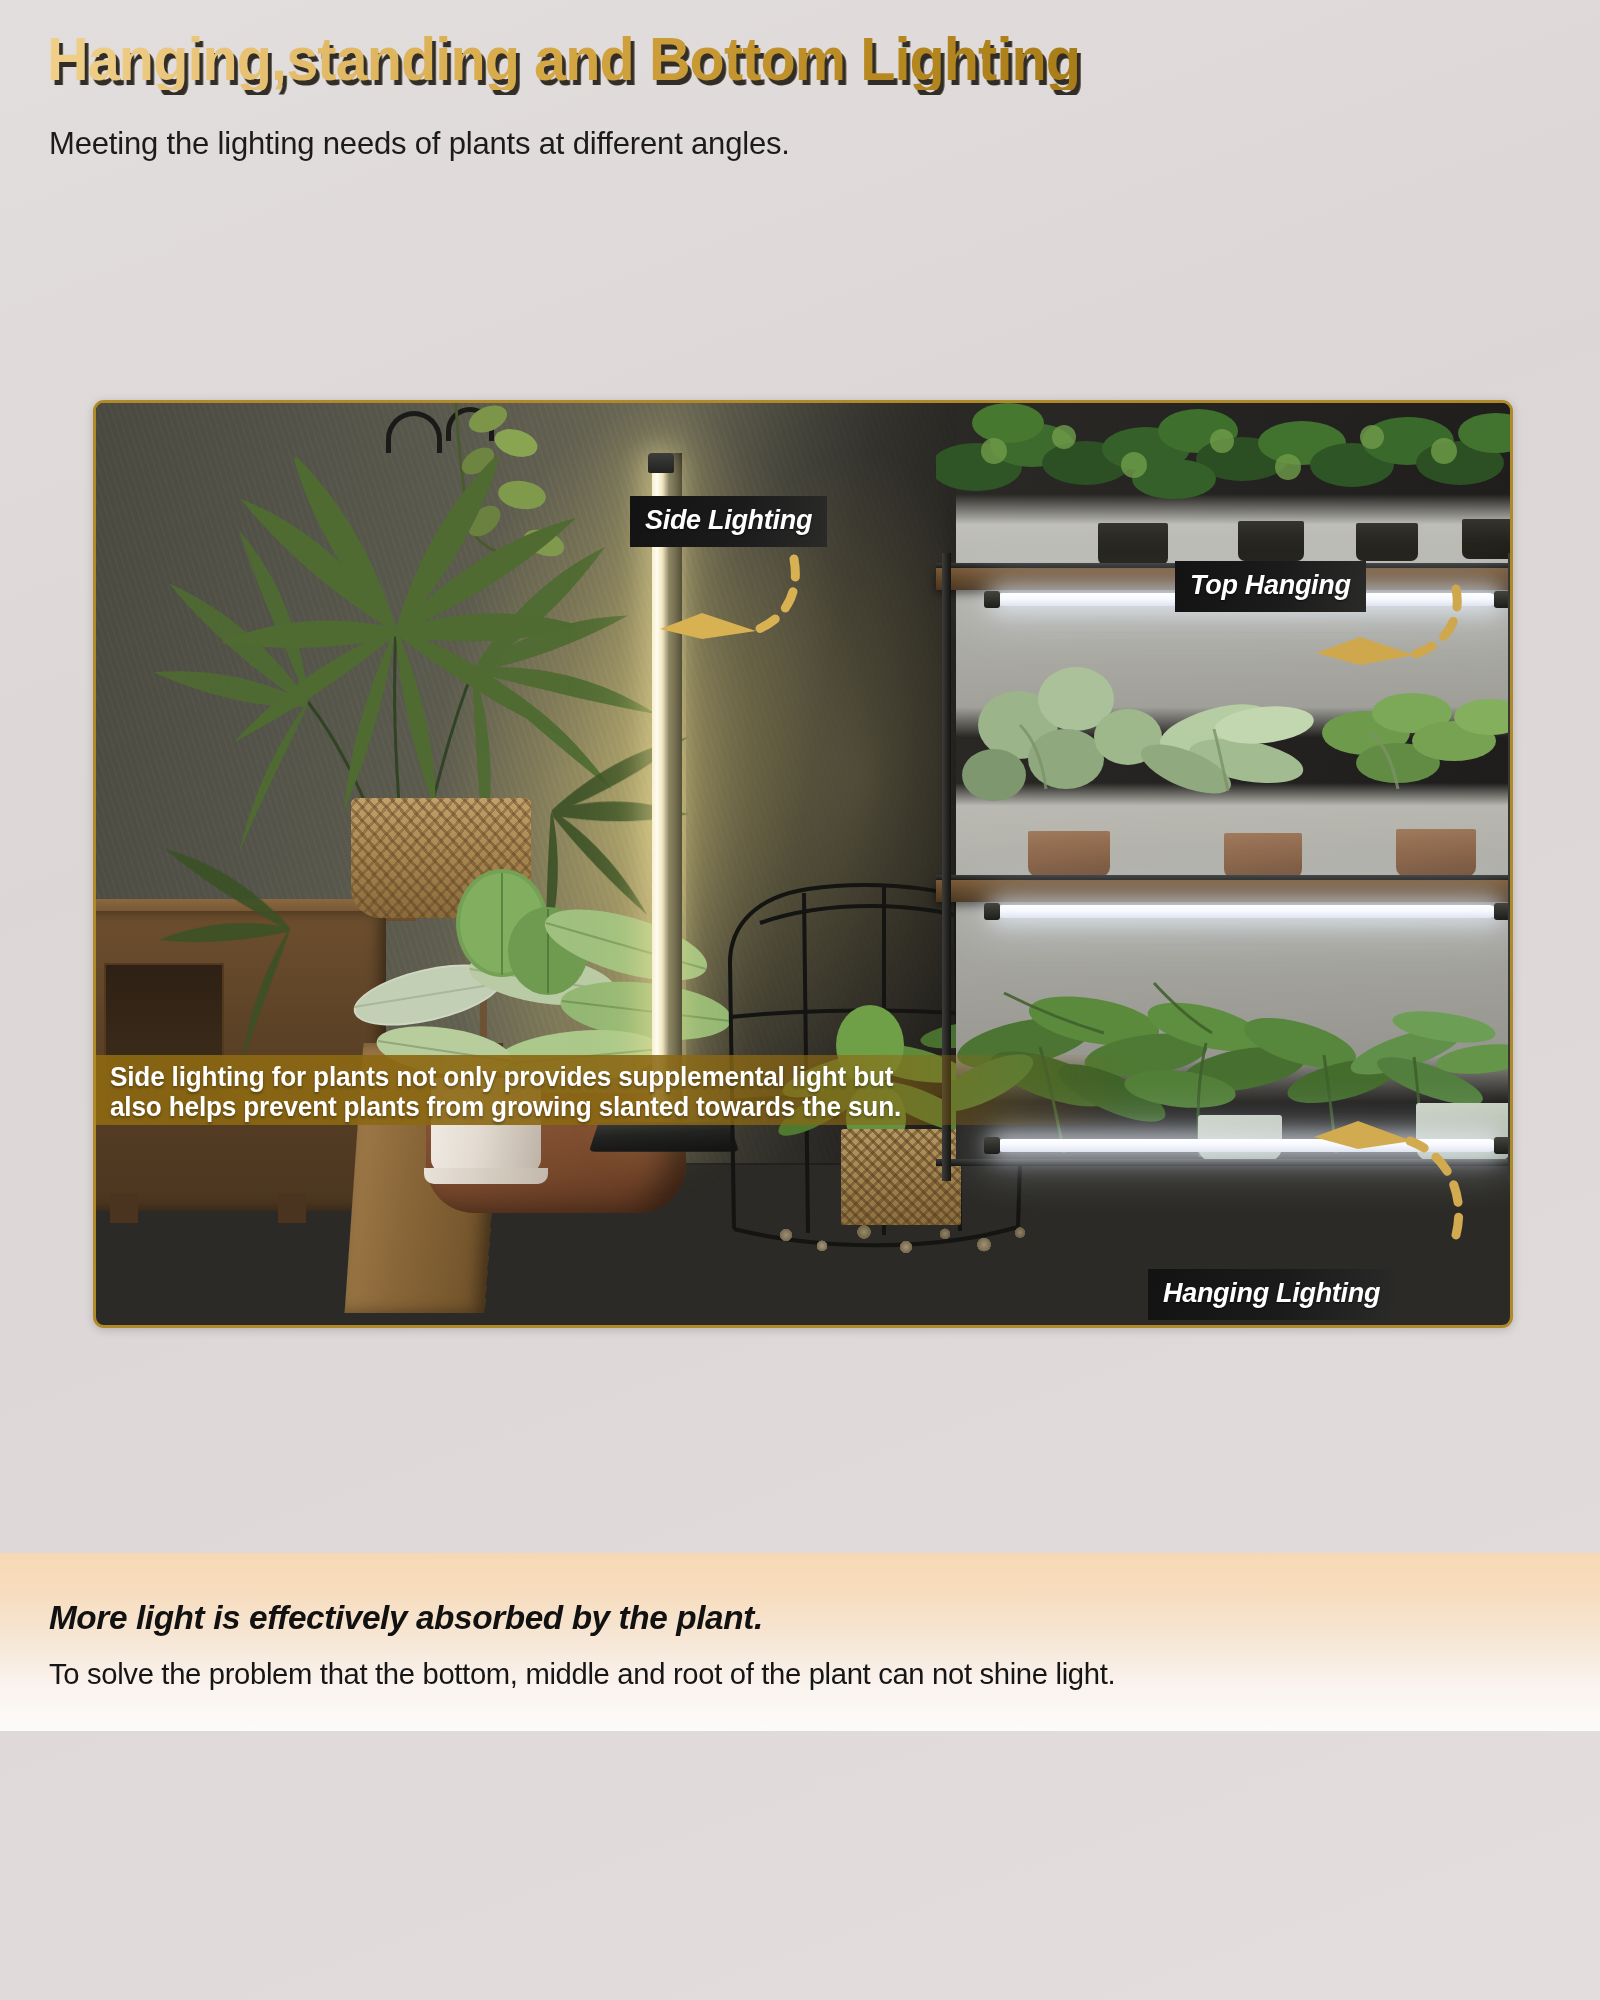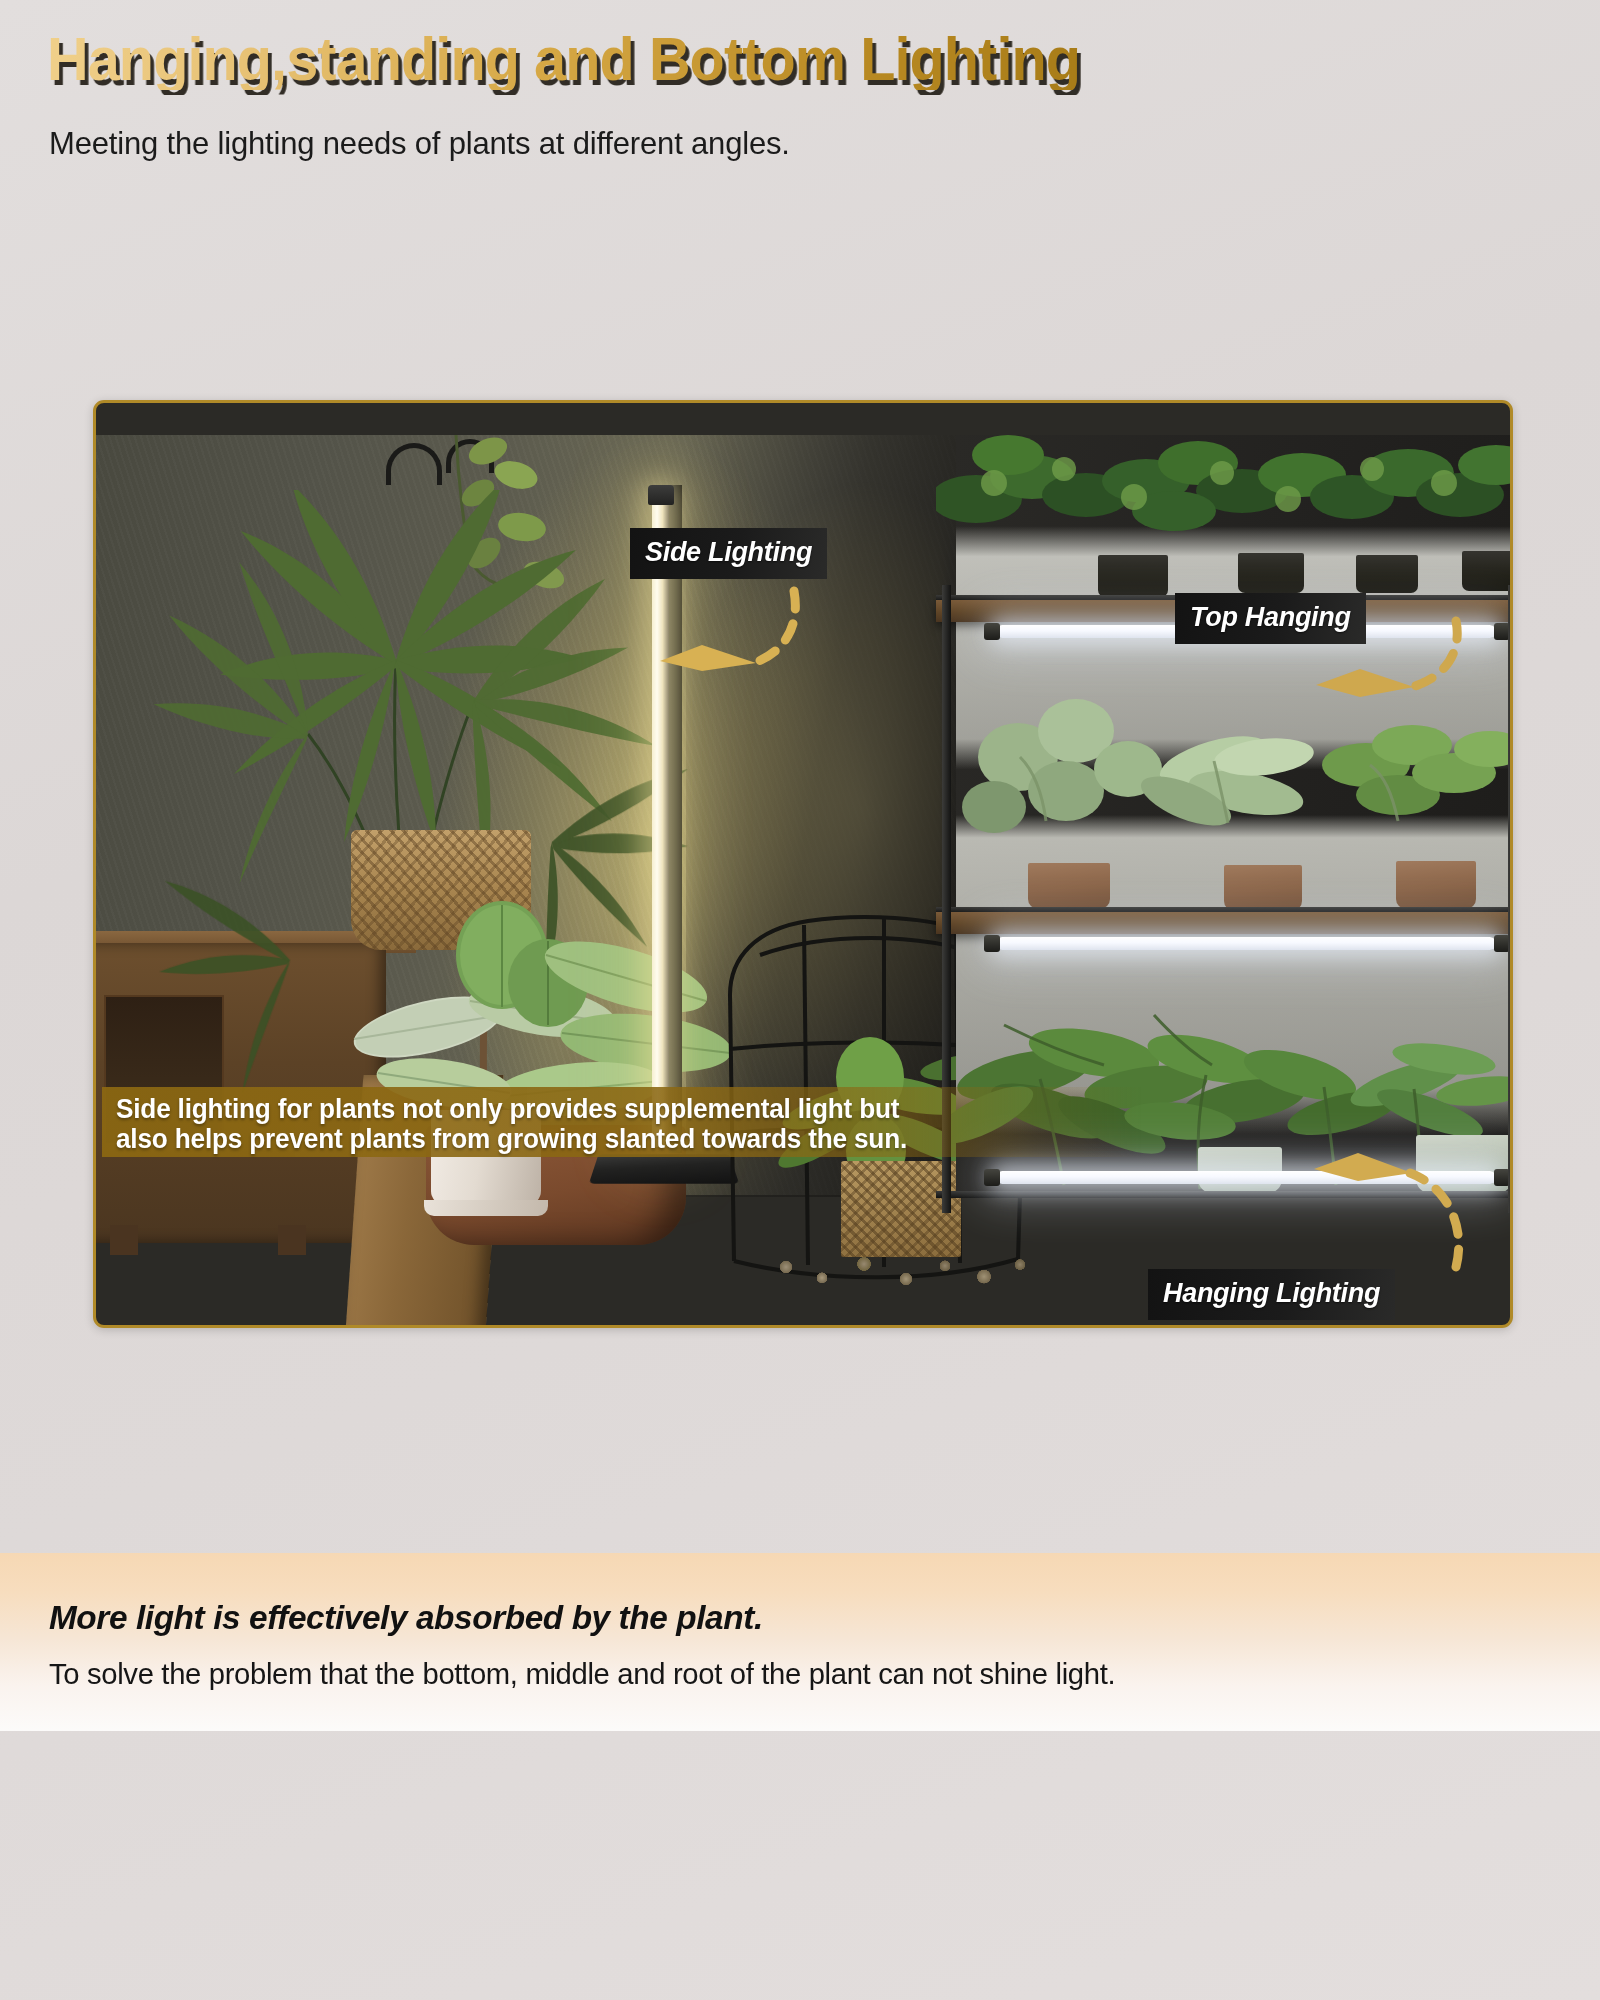--- a/index.html
+++ b/index.html
@@ -35,21 +35,21 @@
   }
 
   
   .photo-frame {
     position:absolute; left:93px; top:400px; width:1420px; height:928px;
     border:3px solid #b08a28; border-radius:11px;
     overflow:hidden;
     box-shadow:0 2px 10px rgba(0,0,0,0.18);
     background:#2b2a26;
   }
-  .scene { position:absolute; inset:0; overflow:hidden;margin-top:32px; }
+  .scene { position:absolute; inset:0; overflow:hidden; }
 
   
   .wall-left {
     position:absolute; left:0; top:0; width:905px; height:760px;
     background:
       radial-gradient(ellipse 300px 560px at 560px 420px, rgba(232,214,128,0.55) 0%, rgba(205,186,104,0.26) 42%, rgba(0,0,0,0) 74%),
       linear-gradient(100deg,#4a4a40 0%,#54544a 22%,#5d5c4f 40%,#6c6a55 55%,#55544a 72%,#3c3b36 90%,#33322e 100%);
   }
   .wall-left::after{
     content:""; position:absolute; inset:0;
@@ -237,21 +237,21 @@
     position:absolute;
     background:linear-gradient(100deg,#131313 0%,#1b1b1b 55%,#2a2a29 100%);
     color:#ffffff; font-weight:bold; font-style:italic;
     font-size:27px; line-height:1;
     padding:11px 15px 13px 15px;
     letter-spacing:-0.3px;
     white-space:nowrap;
     text-shadow:0 1px 2px rgba(0,0,0,.6);
   }
   .caption-band{
-    position:absolute; left:6px; top:652px; width:1040px; height:70px;
+    position:absolute; left:0; top:652px; width:1040px; height:70px;
     background:linear-gradient(90deg,
         rgba(140,104,18,0.93) 0%,
         rgba(139,104,20,0.90) 52%,
         rgba(139,104,20,0.62) 74%,
         rgba(139,104,20,0.18) 90%,
         rgba(139,104,20,0.0) 100%);
     padding:7px 0 0 14px;
   }
   .caption-line{
     color:#ffffff; font-weight:bold; font-size:27px; line-height:30px;

